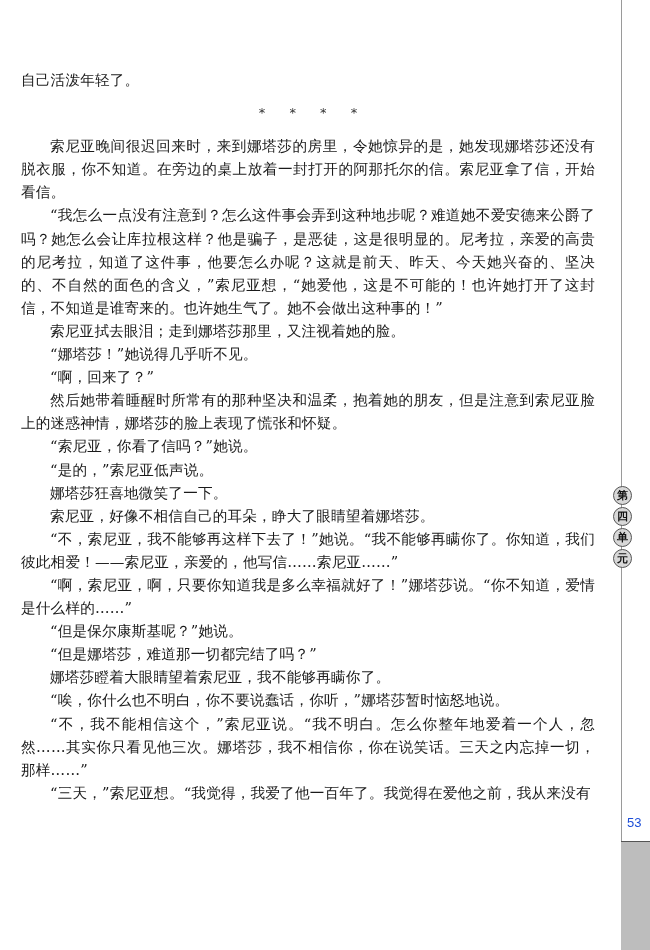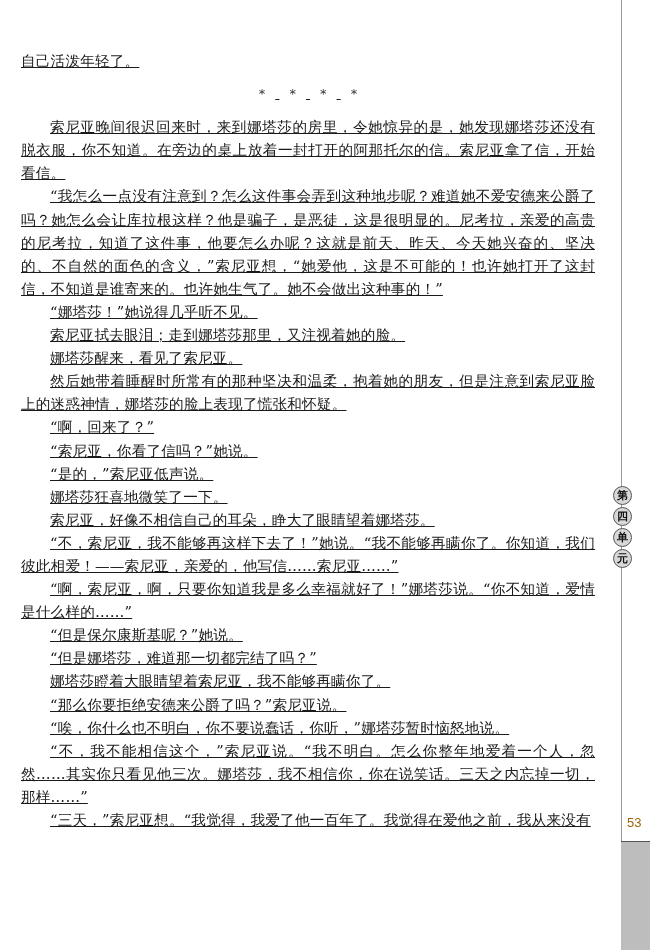--- a/index.html
+++ b/index.html
@@ -17,27 +17,26 @@
     }
     .page {
       position: absolute;
       left: 0; top: 0;
       width: 650px; height: 950px;
       background: #ffffff;
     }
     .content {
       position: absolute;
       left: 21px;
-      top: 49px;
+      top: 68px;
       width: 574px;
       font-size: 14.6px;
       line-height: 23.1px;
       letter-spacing: 0.2px;
       text-align: justify;
-      text-decoration: underline;
     }
     .p {
       margin: 0;
       text-indent: 0;
     }
     .p.indent {
       text-indent: 29px;
     }
     .separator {
       text-align: center;
@@ -79,21 +78,21 @@
       font-weight: bold;
       margin-bottom: 2px;
       margin-left: 1px;
     }
     .page-number {
       position: absolute;
       left: 627px;
       top: 815px;
       font-family: "Liberation Sans", sans-serif;
       font-size: 13px;
-      color: #a16207;
+      color: #1d4ed8;
     }
     .gray-tab {
       position: absolute;
       left: 621px;
       top: 841px;
       width: 29px;
       height: 109px;
       background: #bdbdbd;
       border-top: 1px solid #555;
     }
@@ -108,35 +107,33 @@
 
     <div class="separator">
       <span>*</span>
       <span>*</span>
       <span>*</span>
       <span>*</span>
     </div>
 
     <p class="p indent">索尼亚晚间很迟回来时，来到娜塔莎的房里，令她惊异的是，她发现娜塔莎还没有脱衣服，你不知道。在旁边的桌上放着一封打开的阿那托尔的信。索尼亚拿了信，开始看信。</p>
     <p class="p indent">“我怎么一点没有注意到？怎么这件事会弄到这种地步呢？难道她不爱安德来公爵了吗？她怎么会让库拉根这样？他是骗子，是恶徒，这是很明显的。尼考拉，亲爱的高贵的尼考拉，知道了这件事，他要怎么办呢？这就是前天、昨天、今天她兴奋的、坚决的、不自然的面色的含义，”索尼亚想，“她爱他，这是不可能的！也许她打开了这封信，不知道是谁寄来的。也许她生气了。她不会做出这种事的！”</p>
+    <p class="p indent">索尼亚拭去眼泪；走到娜塔莎那里，又注视着她的脸。</p>
     <p class="p indent">“娜塔莎！”她说得几乎听不见。</p>
-    <p class="p indent">索尼亚拭去眼泪；走到娜塔莎那里，又注视着她的脸。</p>
-    <p class="p indent">娜塔莎醒来，看见了索尼亚。</p>
+    <p class="p indent">“啊，回来了？”</p>
     <p class="p indent">然后她带着睡醒时所常有的那种坚决和温柔，抱着她的朋友，但是注意到索尼亚脸上的迷惑神情，娜塔莎的脸上表现了慌张和怀疑。</p>
-    <p class="p indent">“啊，回来了？”</p>
     <p class="p indent">“索尼亚，你看了信吗？”她说。</p>
     <p class="p indent">“是的，”索尼亚低声说。</p>
     <p class="p indent">娜塔莎狂喜地微笑了一下。</p>
     <p class="p indent">索尼亚，好像不相信自己的耳朵，睁大了眼睛望着娜塔莎。</p>
     <p class="p indent">“不，索尼亚，我不能够再这样下去了！”她说。“我不能够再瞒你了。你知道，我们彼此相爱！——索尼亚，亲爱的，他写信……索尼亚……”</p>
     <p class="p indent">“啊，索尼亚，啊，只要你知道我是多么幸福就好了！”娜塔莎说。“你不知道，爱情是什么样的……”</p>
     <p class="p indent">“但是保尔康斯基呢？”她说。</p>
     <p class="p indent">“但是娜塔莎，难道那一切都完结了吗？”</p>
     <p class="p indent">娜塔莎瞪着大眼睛望着索尼亚，我不能够再瞒你了。</p>
-    <p class="p indent">“那么你要拒绝安德来公爵了吗？”索尼亚说。</p>
     <p class="p indent">“唉，你什么也不明白，你不要说蠢话，你听，”娜塔莎暂时恼怒地说。</p>
     <p class="p indent">“不，我不能相信这个，”索尼亚说。“我不明白。怎么你整年地爱着一个人，忽然……其实你只看见他三次。娜塔莎，我不相信你，你在说笑话。三天之内忘掉一切，那样……”</p>
     <p class="p indent">“三天，”索尼亚想。“我觉得，我爱了他一百年了。我觉得在爱他之前，我从来没有</p>
   </div>
 
   <div class="vrule"></div>
 
   <div class="unit-badges">
     <div class="unit-badge">第</div>
     <div class="unit-badge">四</div>

